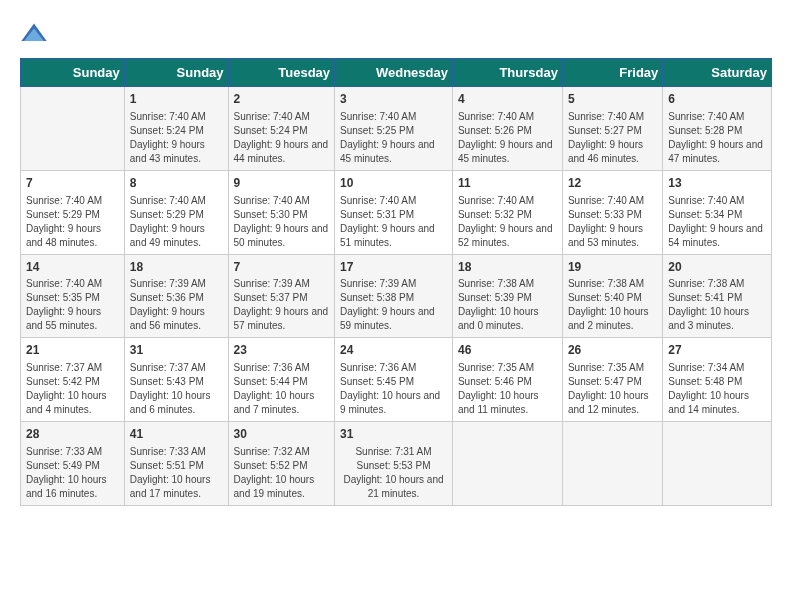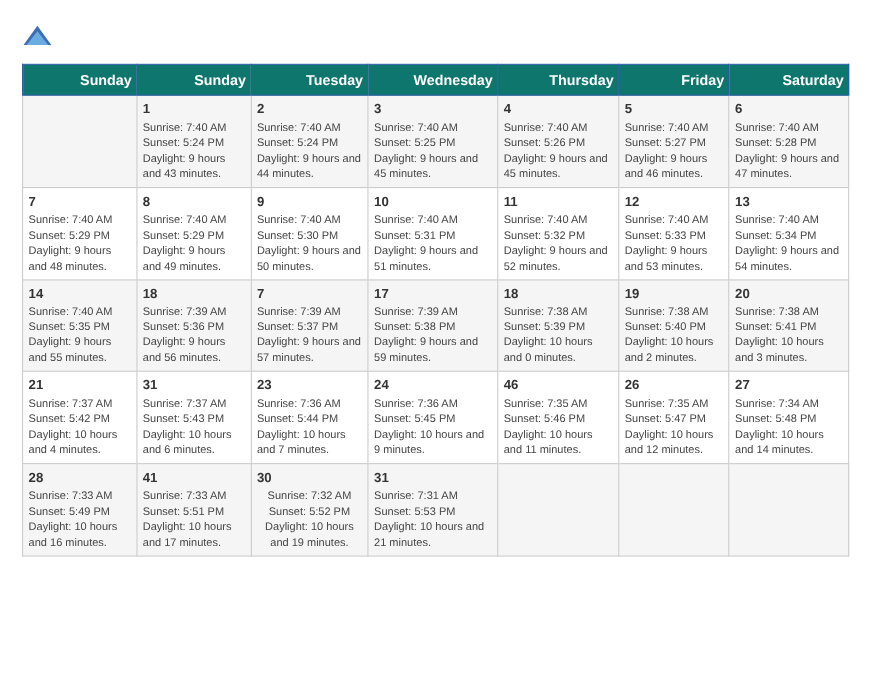--- a/index.html
+++ b/index.html
@@ -302,27 +302,27 @@
 Daylight: 10 hours and 16 minutes.</div>
         </td>
         <td>
           <span class="day-number">41</span>
           <div class="day-info" style="white-space: pre-line;">Sunrise: 7:33 AM
 Sunset: 5:51 PM
 Daylight: 10 hours and 17 minutes.</div>
         </td>
         <td>
           <span class="day-number">30</span>
-          <div class="day-info" style="white-space: pre-line; text-align: center;">Sunrise: 7:32 AM
+          <div class="day-info" style="white-space: pre-line;">Sunrise: 7:32 AM
 Sunset: 5:52 PM
 Daylight: 10 hours and 19 minutes.</div>
         </td>
         <td>
           <span class="day-number">31</span>
-          <div class="day-info" style="white-space: pre-line;">Sunrise: 7:31 AM
+          <div class="day-info" style="white-space: pre-line; text-align: center;">Sunrise: 7:31 AM
 Sunset: 5:53 PM
 Daylight: 10 hours and 21 minutes.</div>
         </td>
         <td class="empty"></td>
         <td class="empty"></td>
         <td class="empty"></td>
       </tr>
     </tbody>
 </table>
 

